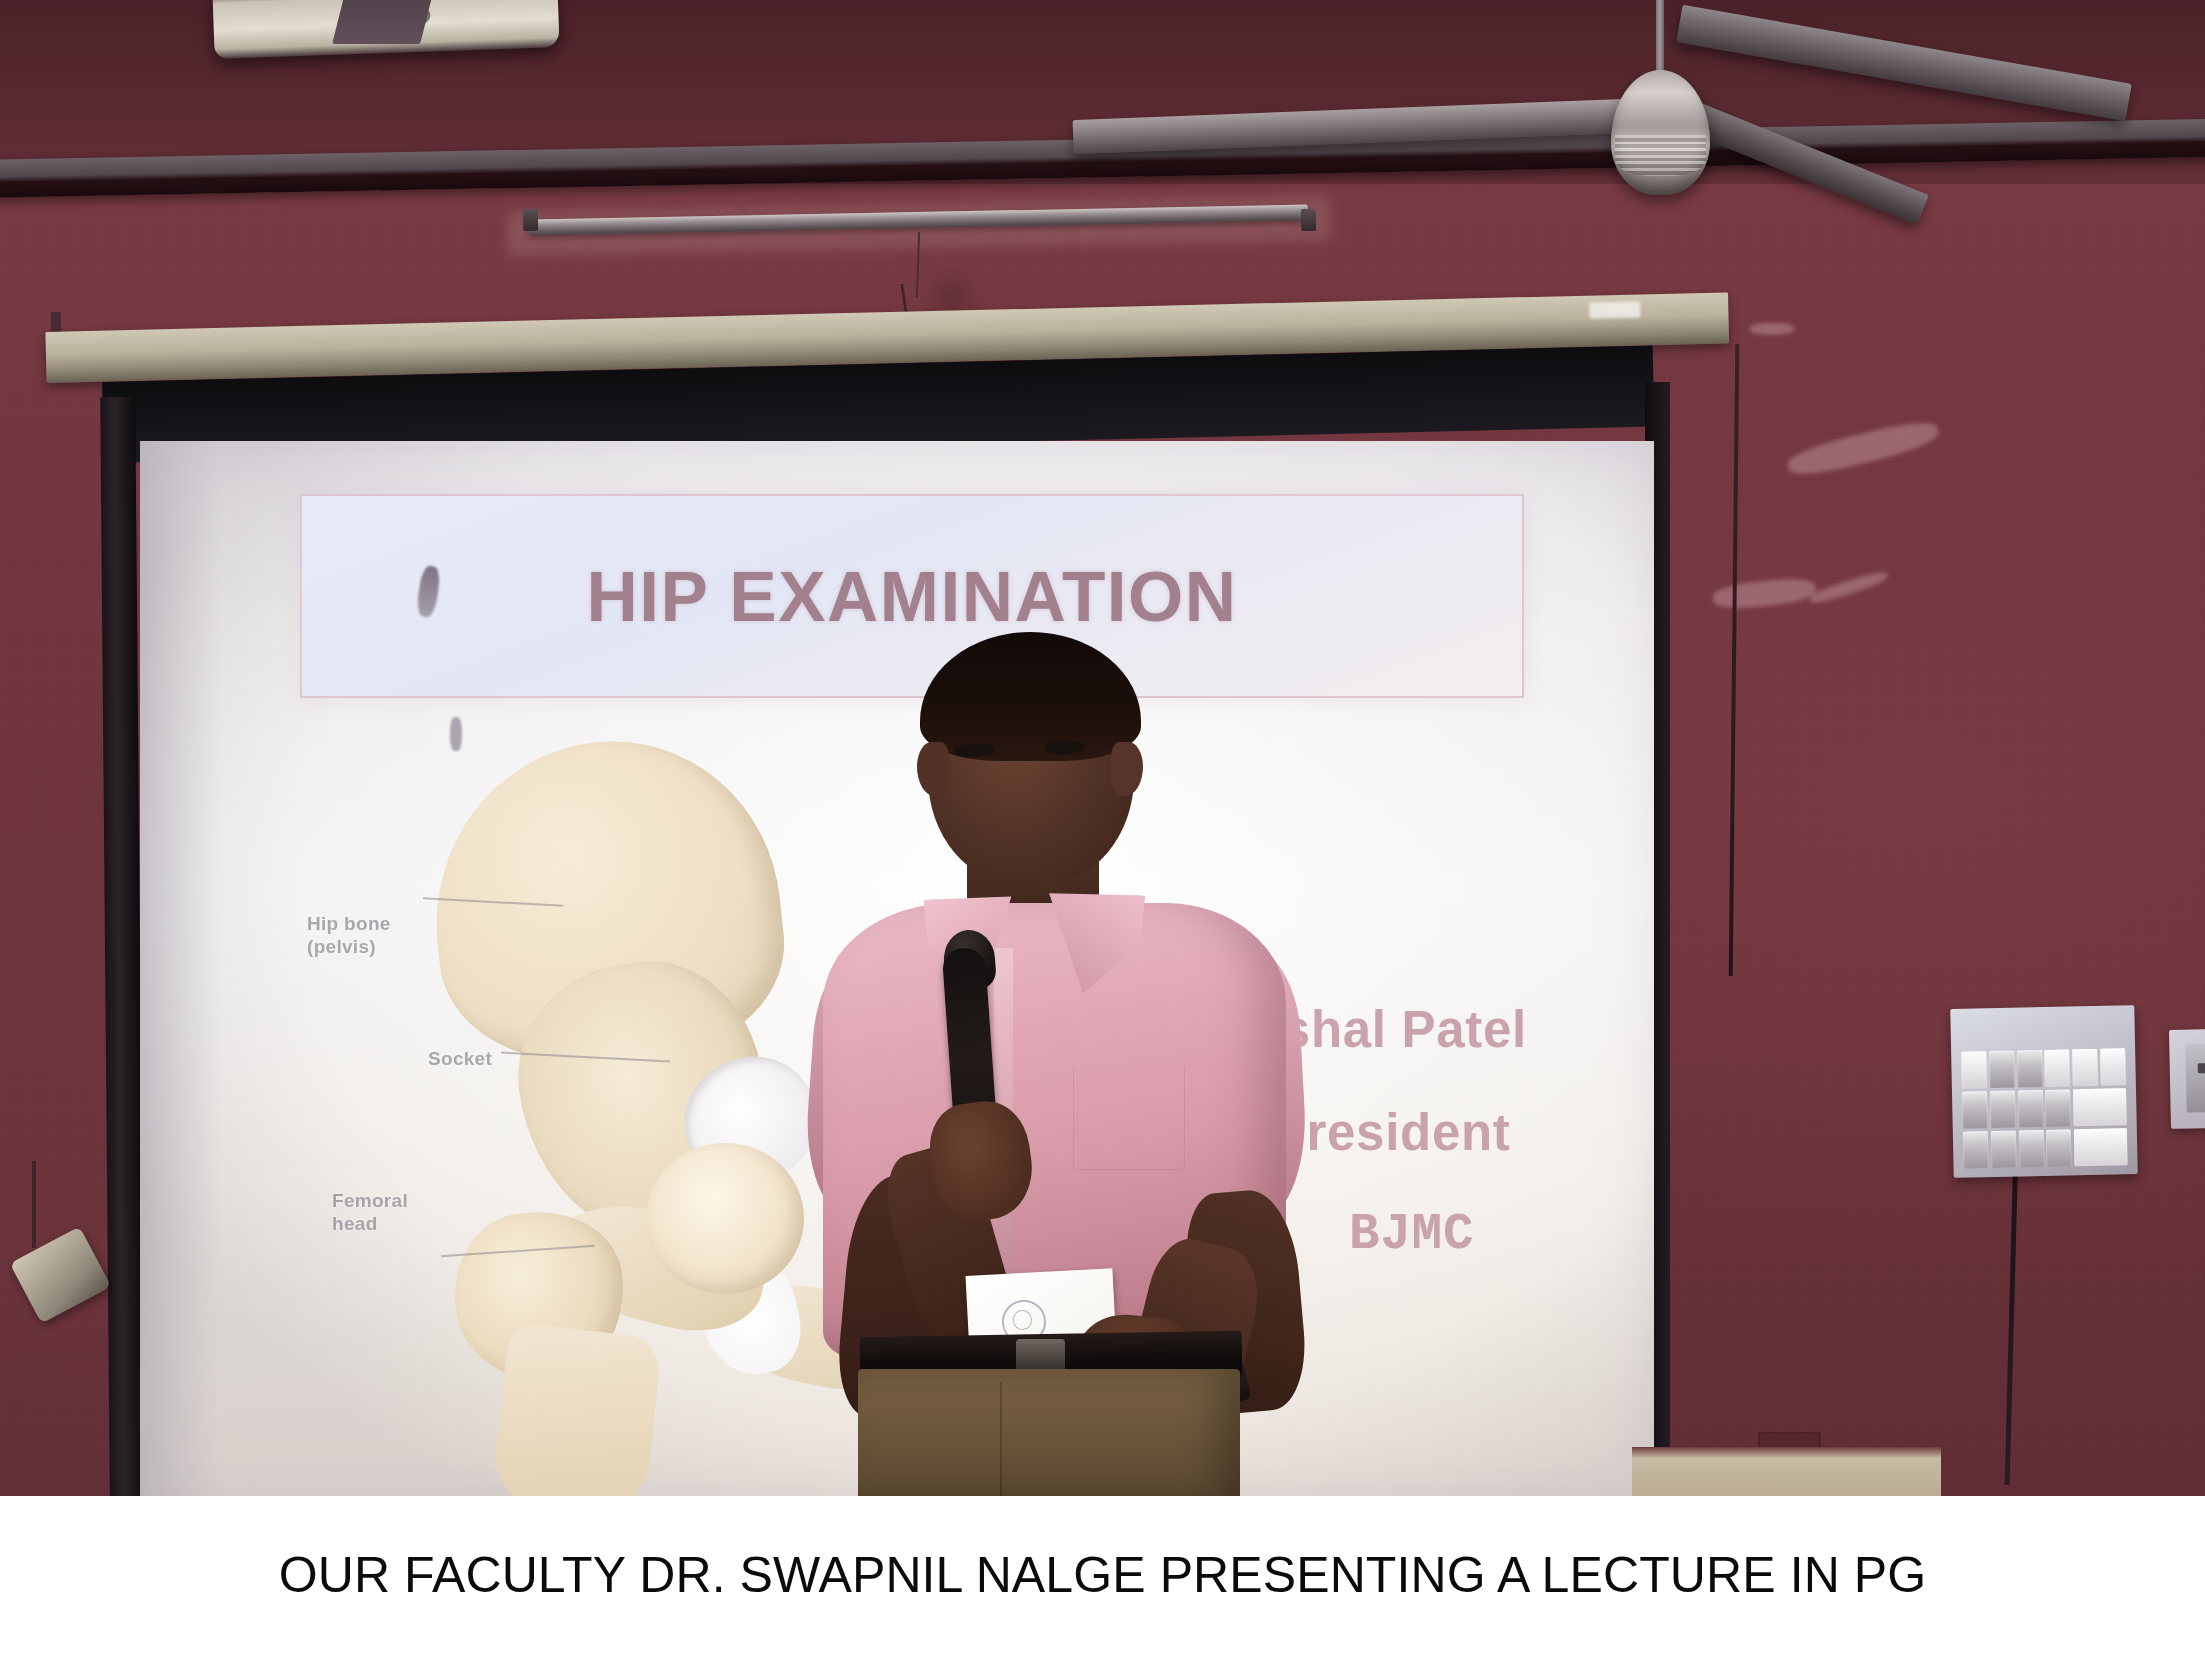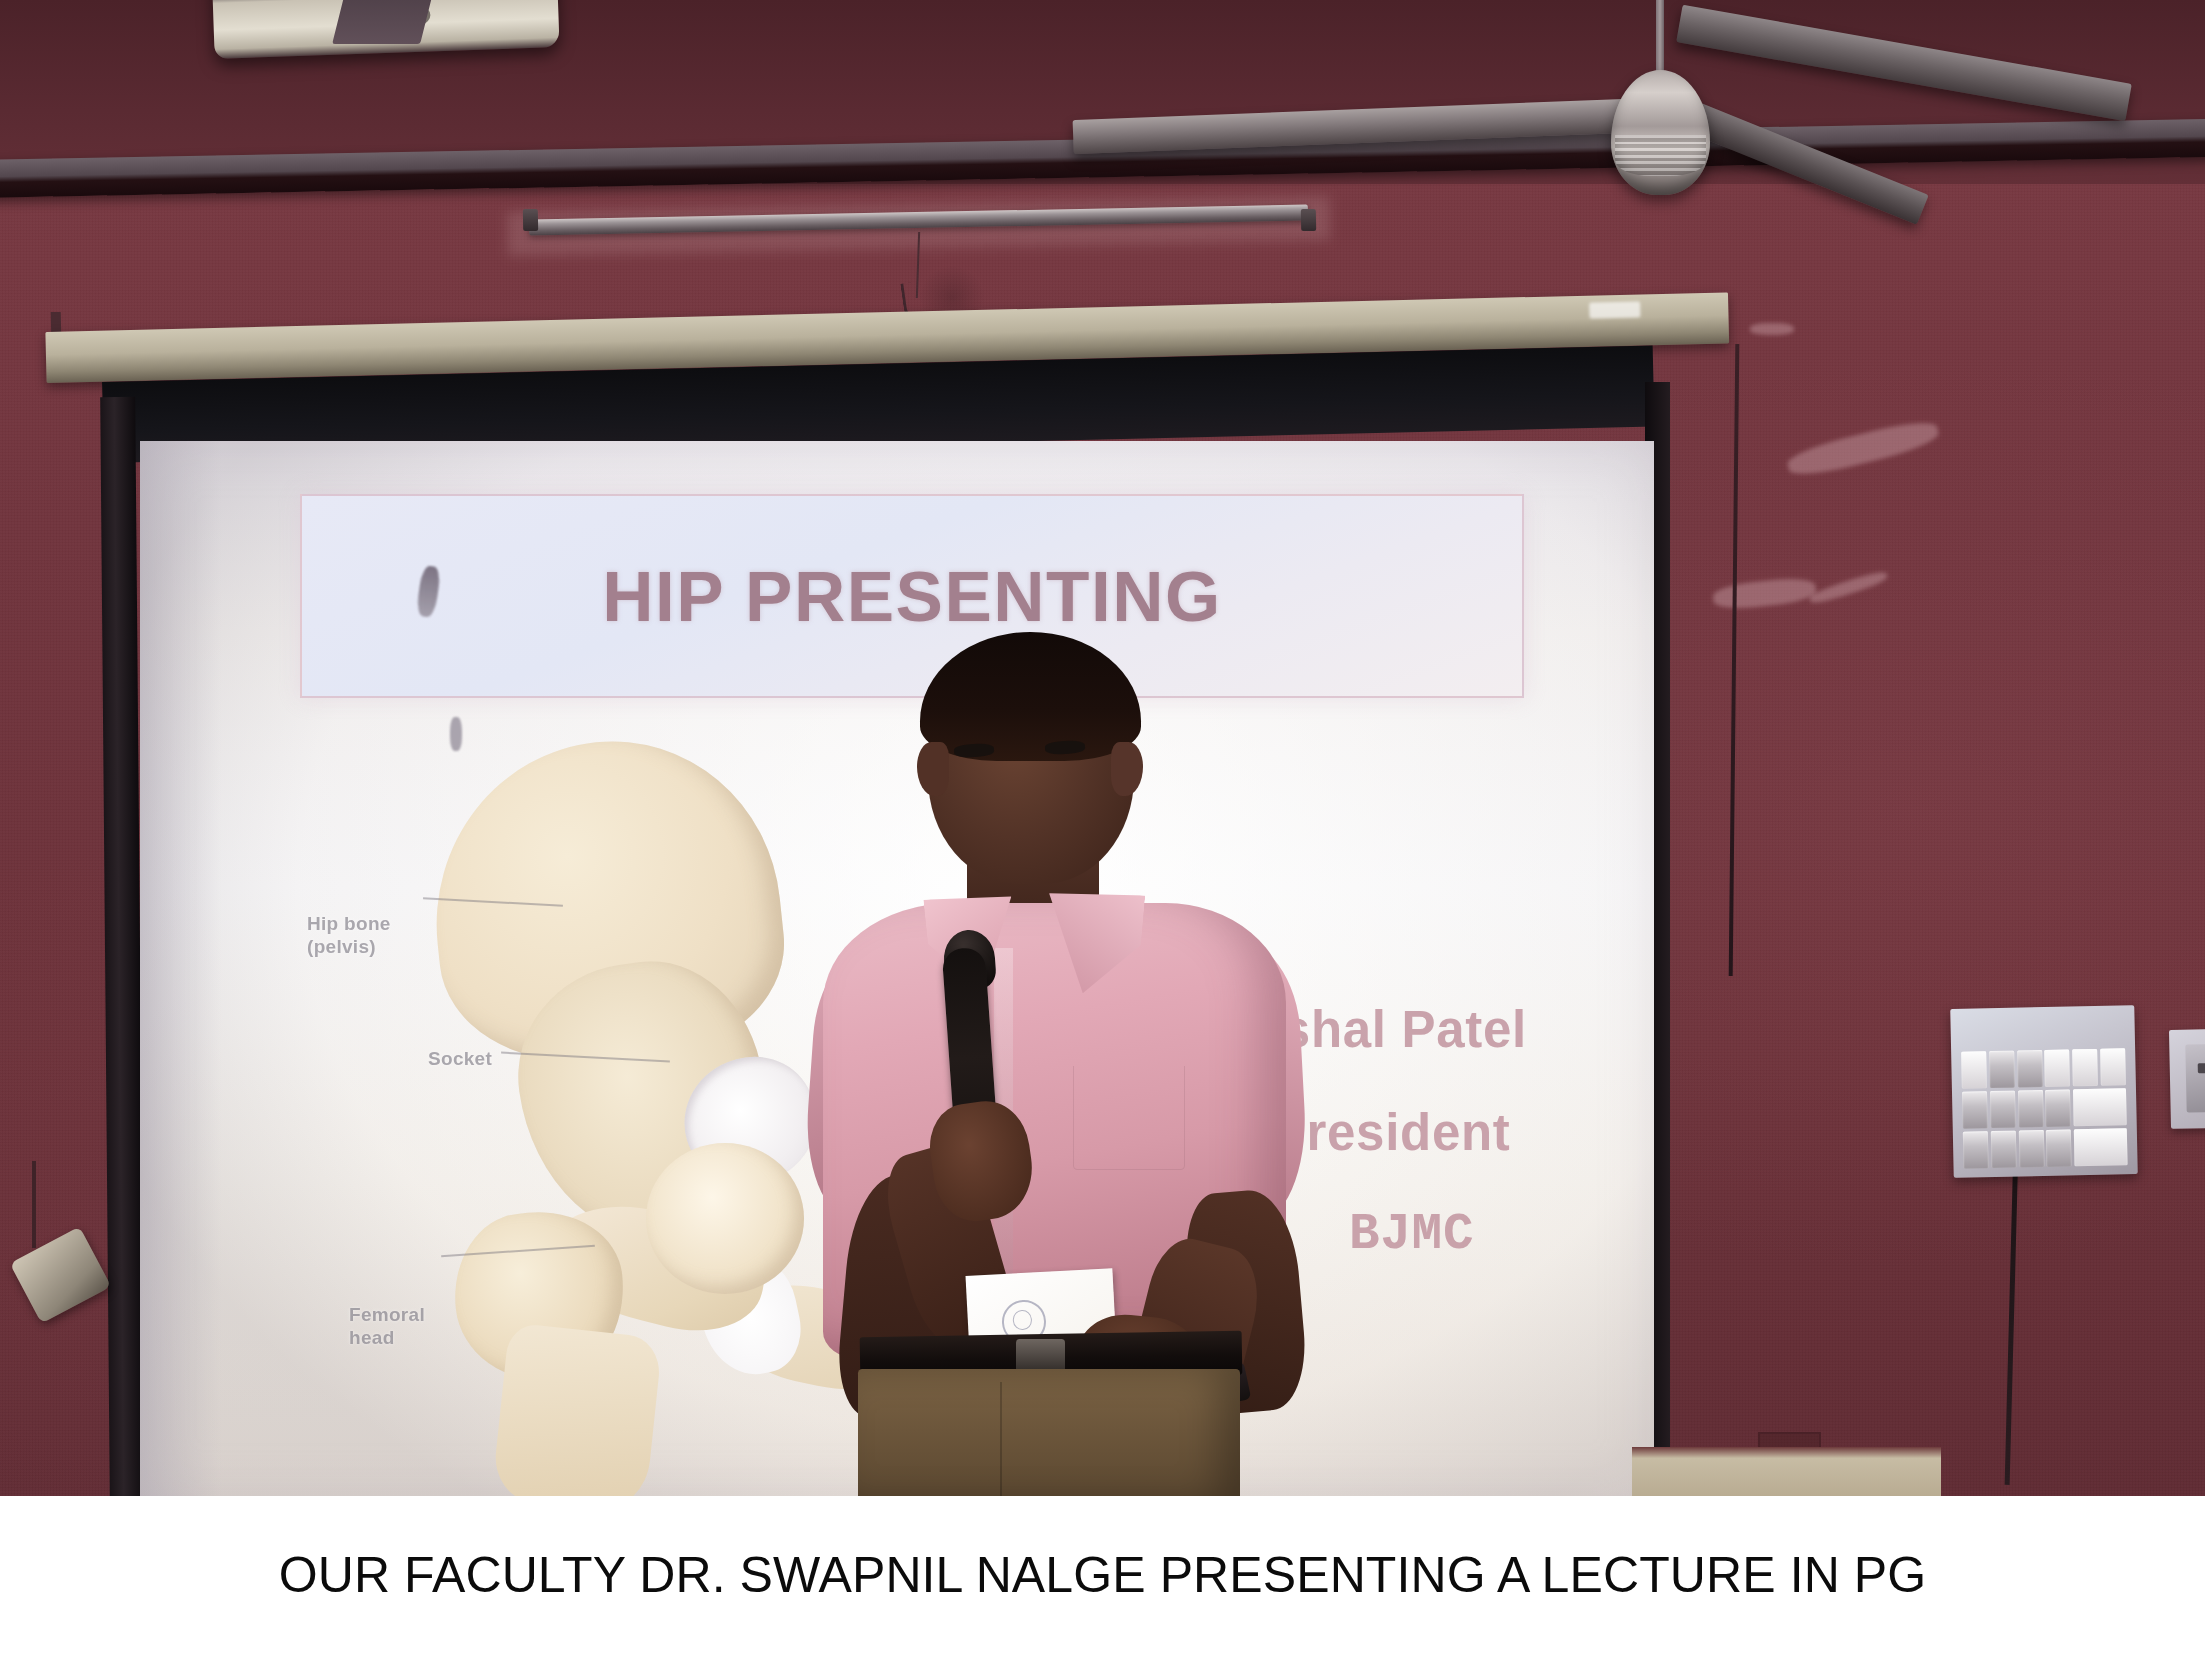--- a/index.html
+++ b/index.html
@@ -355,21 +355,21 @@
     <div class="screen-black"></div>
     <div class="screen-edge-l"></div>
     <div class="screen-edge-r"></div>
 
     <div class="screen">
       <div class="screen-left-band"></div>
       <div class="screen-vig"></div>
     </div>
 
     <div class="title-box">
-      <div class="title-text">HIP PRESENTING</div>
+      <div class="title-text">HIP EXAMINATION</div>
     </div>
     <div class="title-smudge"></div>
     <div class="title-smudge2"></div>
 
     <div class="pelvis">
       <div class="ilium"></div>
       <div class="ilium-body"></div>
       <div class="pubis"></div>
       <div class="foramen"></div>
       <div class="acetab"></div>
@@ -381,21 +381,21 @@
 
     <div class="lbl" style="left:307px;top:912px;">
       <span>Hip bone</span><br>
       <span>(pelvis)</span>
     </div>
     <div class="lead" style="left:423px;top:901px;width:140px;transform:rotate(3deg);"></div>
 
     <div class="lbl" style="left:428px;top:1047px;">Socket</div>
     <div class="lead" style="left:501px;top:1056px;width:169px;transform:rotate(3deg);"></div>
 
-    <div class="lbl" style="left:332px;top:1303px;margin-left:17px;">
+    <div class="lbl" style="left:332px;top:1189px;">
       <span>Femoral</span><br>
       <span>head</span>
     </div>
     <div class="lead" style="left:441px;top:1250px;width:154px;transform:rotate(-4deg);"></div>
 
     <div class="slide-line sl1">ushal Patel</div>
     <div class="slide-line sl2">ar resident</div>
     <div class="slide-line sl3">BJMC</div>
 
     <div class="speaker">

